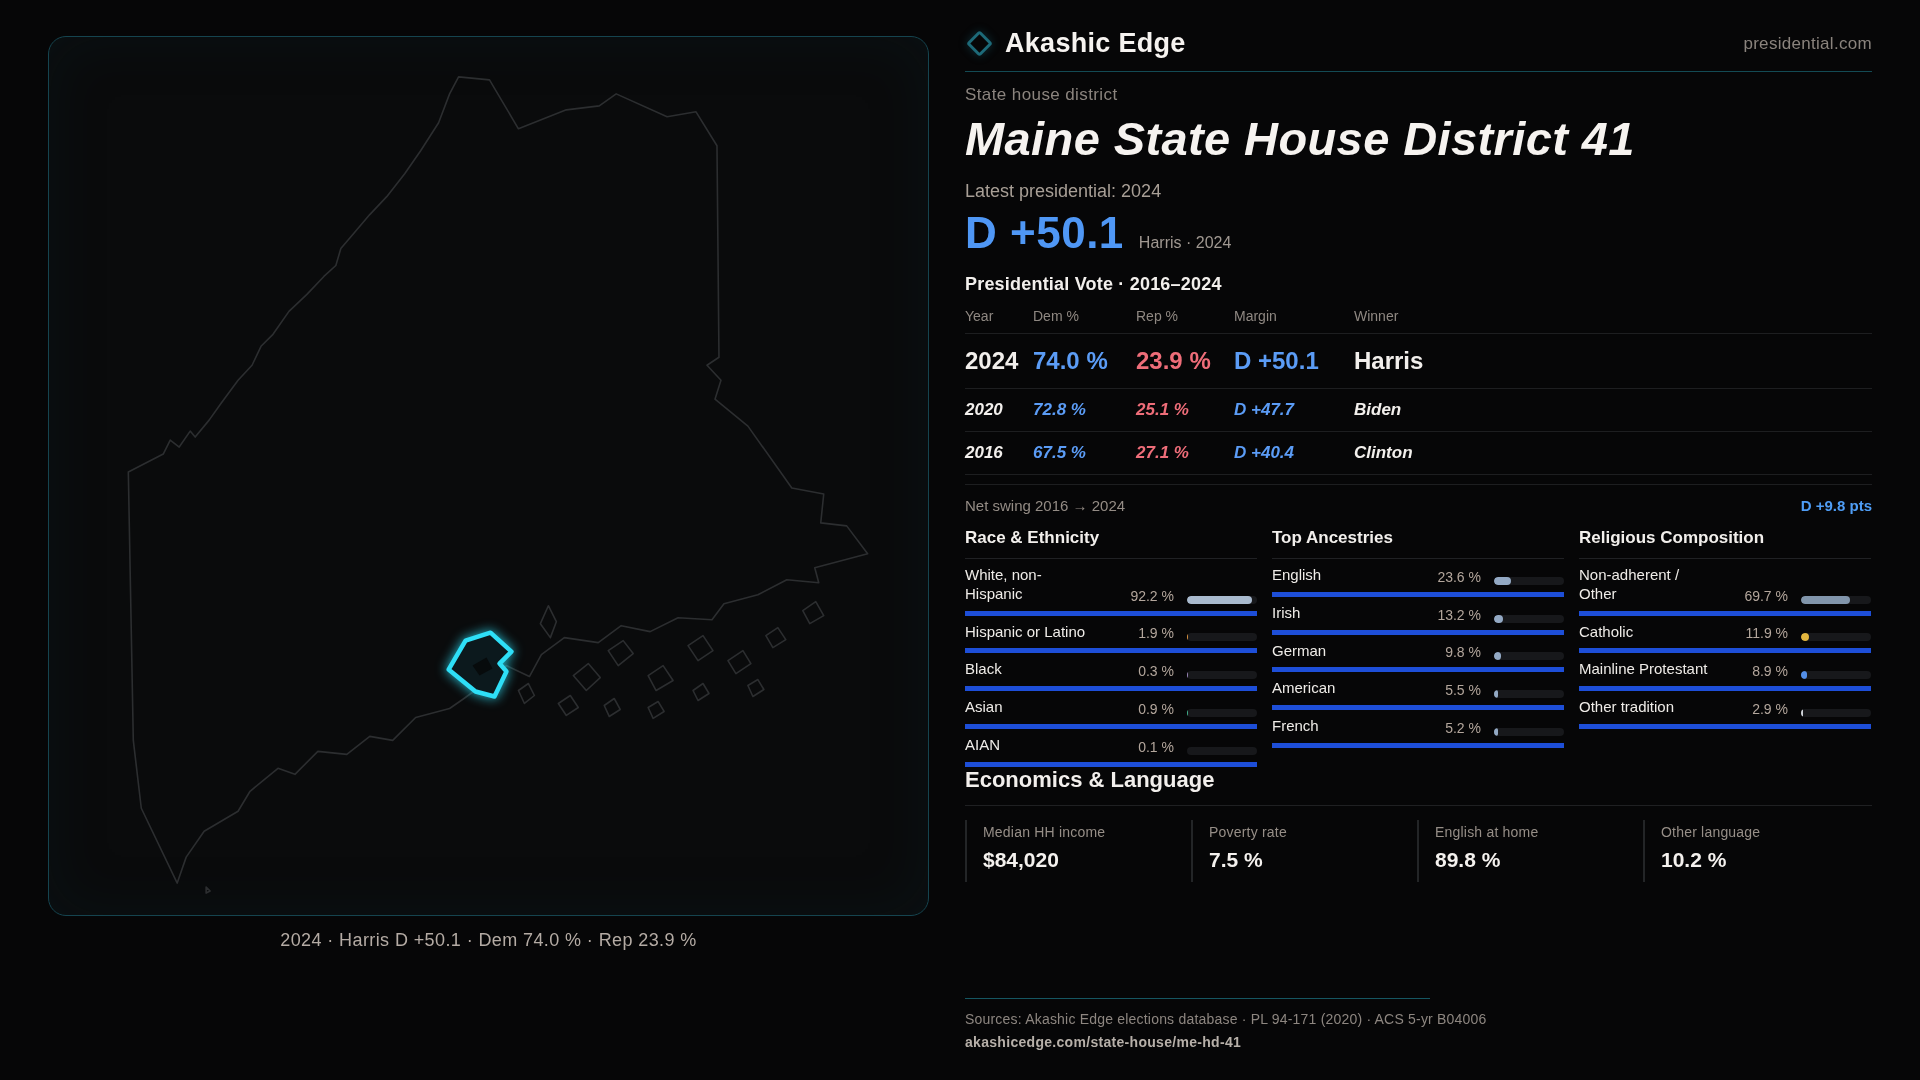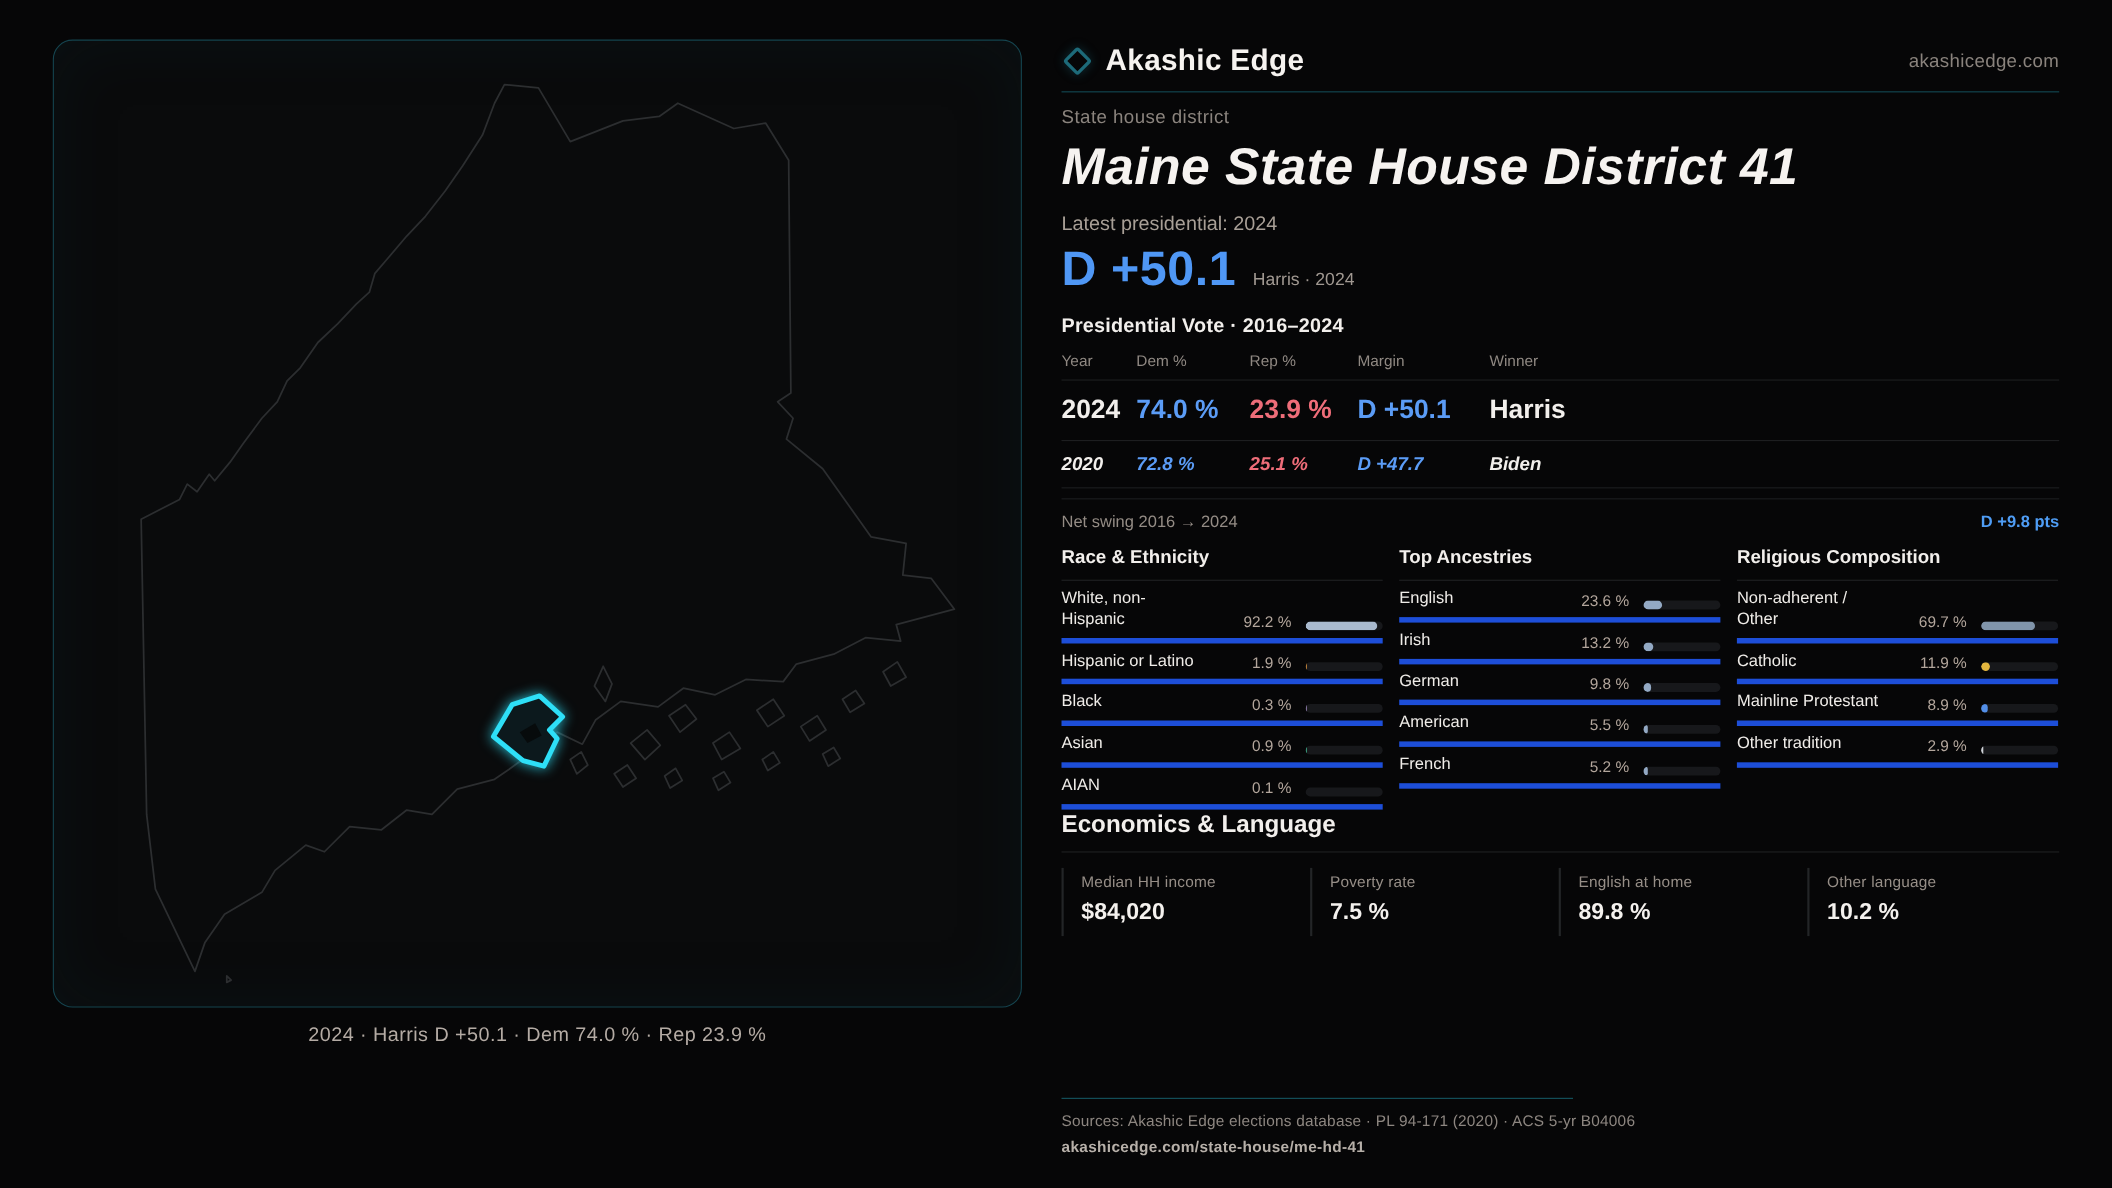--- a/index.html
+++ b/index.html
@@ -18,21 +18,21 @@
     border:1px solid #15444f; border-radius:18px; background:#0a0b0c;
     box-shadow: inset 0 0 60px rgba(12,46,54,.18);
   }
   .map-panel svg { width:100%; height:100%; display:block; }
   .map-caption {
     position:absolute; left:48px; top:930px; width:881px;
     text-align:center; font-size:18px; color:#b4aba4; letter-spacing:.4px;
   }
 
   
-  .right { position:absolute; left:965px; top:12px; width:907px; }
+  .right { position:absolute; left:965px; top:0; width:907px; }
 
   .brand-row { display:flex; align-items:center; margin-top:28px; }
   .diamond {
     width:19px; height:19px; border:3px solid #1d6a79; border-radius:3px;
     transform:rotate(45deg); margin:3px 16px 3px 5px;
     box-shadow:0 0 10px rgba(30,120,140,.35);
   }
   .brand-name { font-size:27px; font-weight:bold; letter-spacing:.3px; color:#f6f3f0; }
   .brand-domain { margin-left:auto; color:#8a837d; font-size:17px; letter-spacing:.3px; }
   .header-rule { height:1px; background:#134a54; margin-top:12px; }
@@ -125,21 +125,21 @@
       </g>
     </svg>
   </div>
   <div class="map-caption">2024 · Harris D +50.1 · Dem 74.0 % · Rep 23.9 %</div>
 
   <div class="right">
 
     <div class="brand-row">
       <span class="diamond"></span>
       <span class="brand-name">Akashic Edge</span>
-      <span class="brand-domain">akashicedge.com</span>
+      <span class="brand-domain">presidential.com</span>
     </div>
     <div class="header-rule"></div>
 
     <div class="kicker">State house district</div>
     <div class="title">Maine State House District 41</div>
     <div class="latest">Latest presidential: 2024</div>
 
     <div class="margin-row">
       <span class="margin-big">D +50.1</span>
       <span class="margin-ctx">Harris · 2024</span>
@@ -162,20 +162,27 @@
       <span class="c-margin dem">D +50.1</span>
       <span class="c-winner">Harris</span>
     </div>
     <div class="vt-row vt-r">
       <span class="c-year">2020</span>
       <span class="c-dem dem">72.8 %</span>
       <span class="c-rep rep">25.1 %</span>
       <span class="c-margin dem">D +47.7</span>
       <span class="c-winner">Biden</span>
     </div>
+    <div class="vt-row vt-r">
+      <span class="c-year">2016</span>
+      <span class="c-dem dem">67.5 %</span>
+      <span class="c-rep rep">27.1 %</span>
+      <span class="c-margin dem">D +40.4</span>
+      <span class="c-winner">Clinton</span>
+    </div>
     <div class="table-endrule"></div>
 
     <div class="netswing">
       <span>Net swing 2016 → 2024</span>
       <span class="val">D +9.8 pts</span>
     </div>
 
     <div class="demo-grid">
 
       <div class="demo-col col-race">

